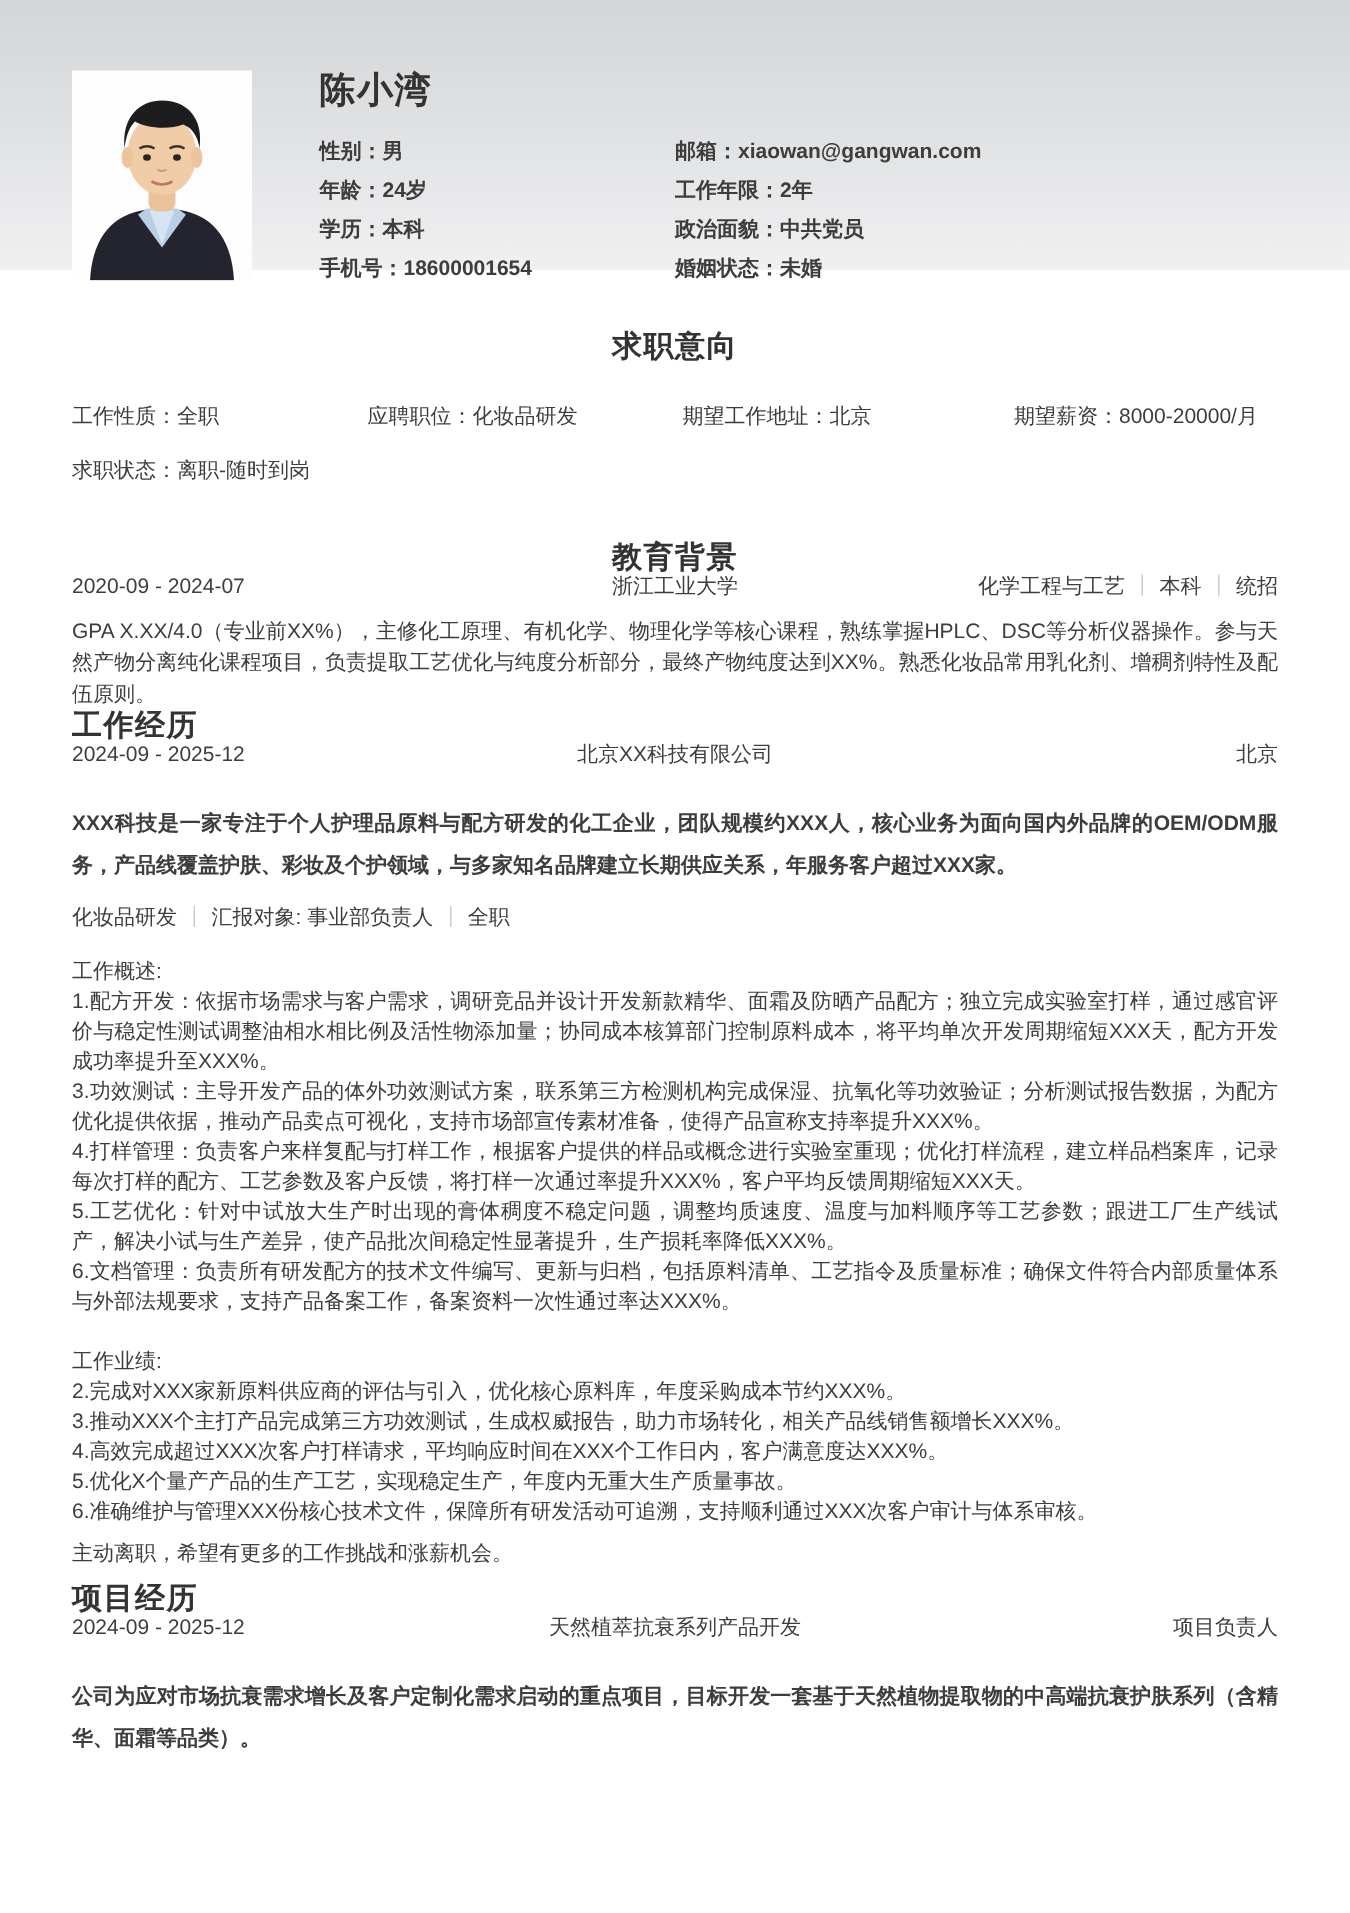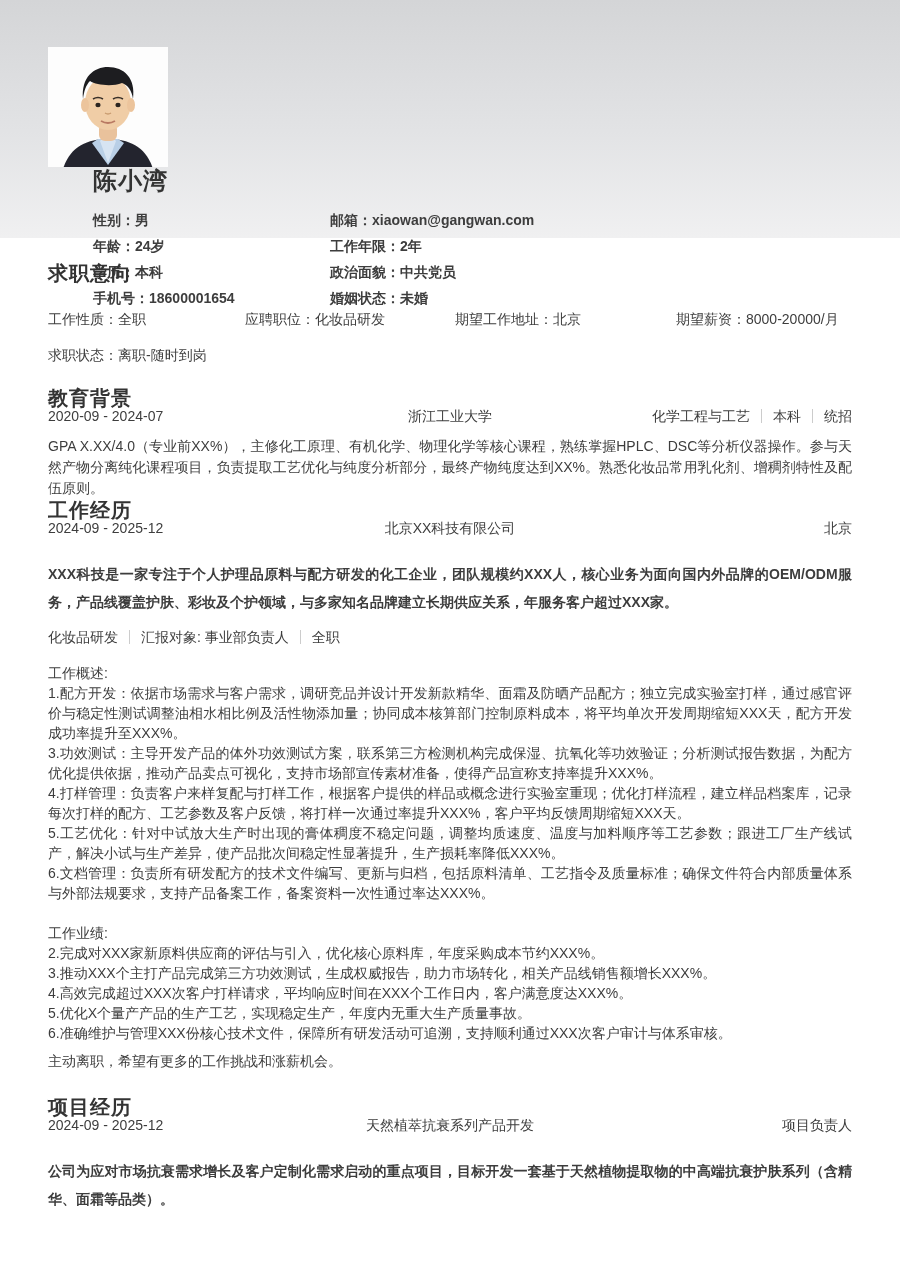--- a/index.html
+++ b/index.html
@@ -8,33 +8,33 @@
   }
   *{box-sizing:border-box;}
   html,body{margin:0;padding:0;}
   body{
     width:900px;height:1275px;overflow:hidden;background:#ffffff;
     font-family:"Liberation Sans","DejaVu Sans",sans-serif;
     color:var(--text);font-size:14px;
   }
   
   .top{
-    height:238px;background:linear-gradient(180deg,var(--band-top) 0%,#e2e3e5 55%,var(--band-bottom) 100%);
-    padding:47px 48px 0 48px;display:flex;align-items:flex-start;flex-direction:column;
+    height:180px;background:linear-gradient(180deg,var(--band-top) 0%,#e2e3e5 55%,var(--band-bottom) 100%);
+    padding:47px 48px 0 48px;display:flex;align-items:flex-start;
   }
   .photo{width:120px;height:140px;flex:0 0 120px;overflow:hidden;background:#fff;}
   .photo svg{display:block;}
   .head-right{margin-left:45px;flex:1;}
   .name{font-size:24px;line-height:28px;font-weight:700;color:var(--heading);margin:0 0 13px 0;letter-spacing:1px;}
   .details{display:grid;grid-template-columns:237px 1fr;grid-template-rows:repeat(4,26px);grid-auto-flow:column;align-items:center;font-weight:bold;}
   .detail-item{white-space:nowrap;}
   
   .section{padding:0 48px;}
   .sec-title{font-size:20px;line-height:22px;font-weight:700;color:var(--heading);letter-spacing:1px;margin:0;}
-  .mt40{margin-top:24px;} .mt28{} .mt25{margin-top:25px;}
+  .mt40{margin-top:40px;text-align:center;} .mt28{} .mt25{margin-top:10px;}
   .intent-grid{display:grid;grid-template-columns:197px 210px 221px 1fr;margin-top:28px;line-height:15px;}
   .intent-row2{margin-top:21px;line-height:15px;}
   .meta-row{display:grid;grid-template-columns:1fr auto 1fr;align-items:center;line-height:15px;}
   .meta-row .center{justify-self:center;text-align:center;}
   .meta-row .right{justify-self:end;text-align:right;white-space:nowrap;}
   .vdiv{display:inline-block;width:1px;height:14px;background:var(--divider);margin:0 11px;vertical-align:-2px;}
   .para{margin-top:12px;line-height:21px;text-align:justify;}
   .para20{margin-top:24px;line-height:28px;text-align:justify;font-weight:bold;}
   .role-row{margin-top:14px;line-height:15px;white-space:nowrap;}
   .block{margin-top:18px;line-height:20px;}

